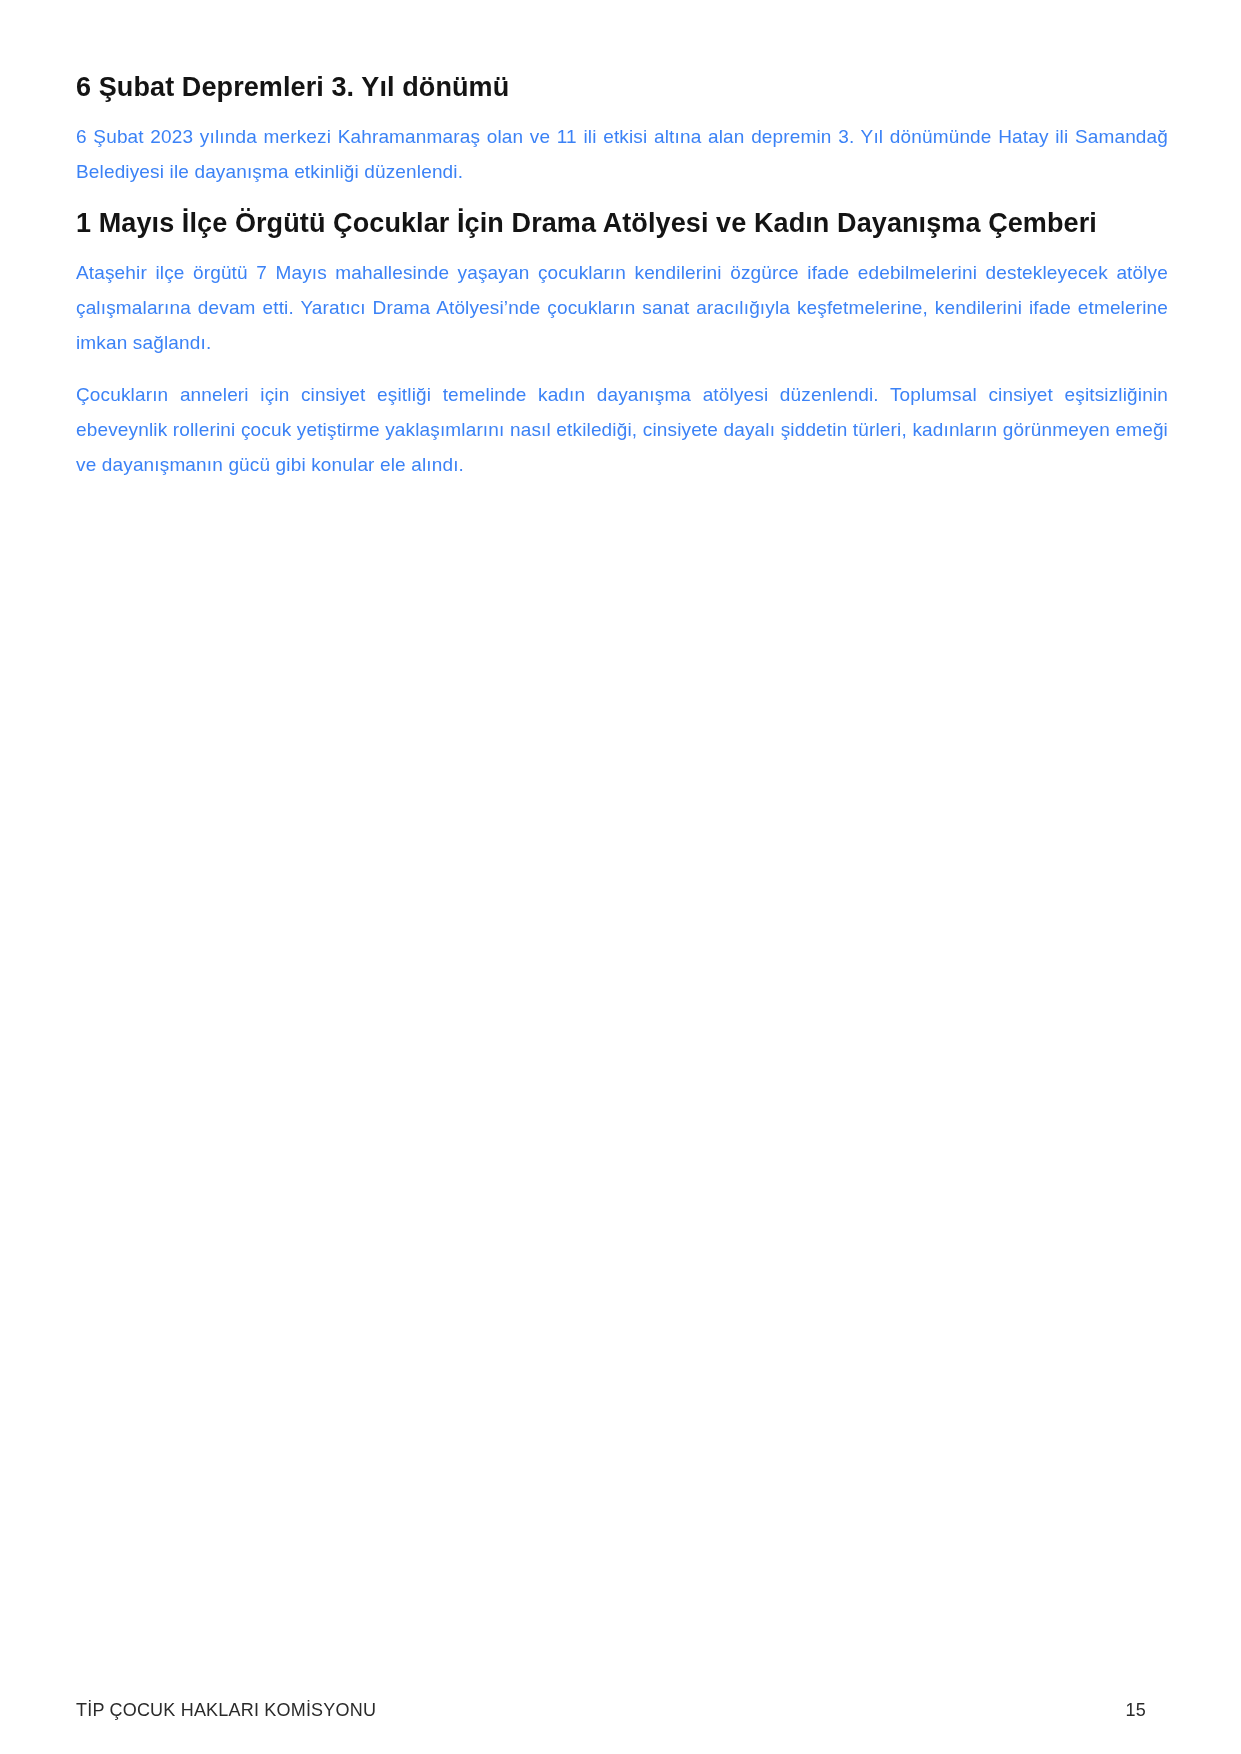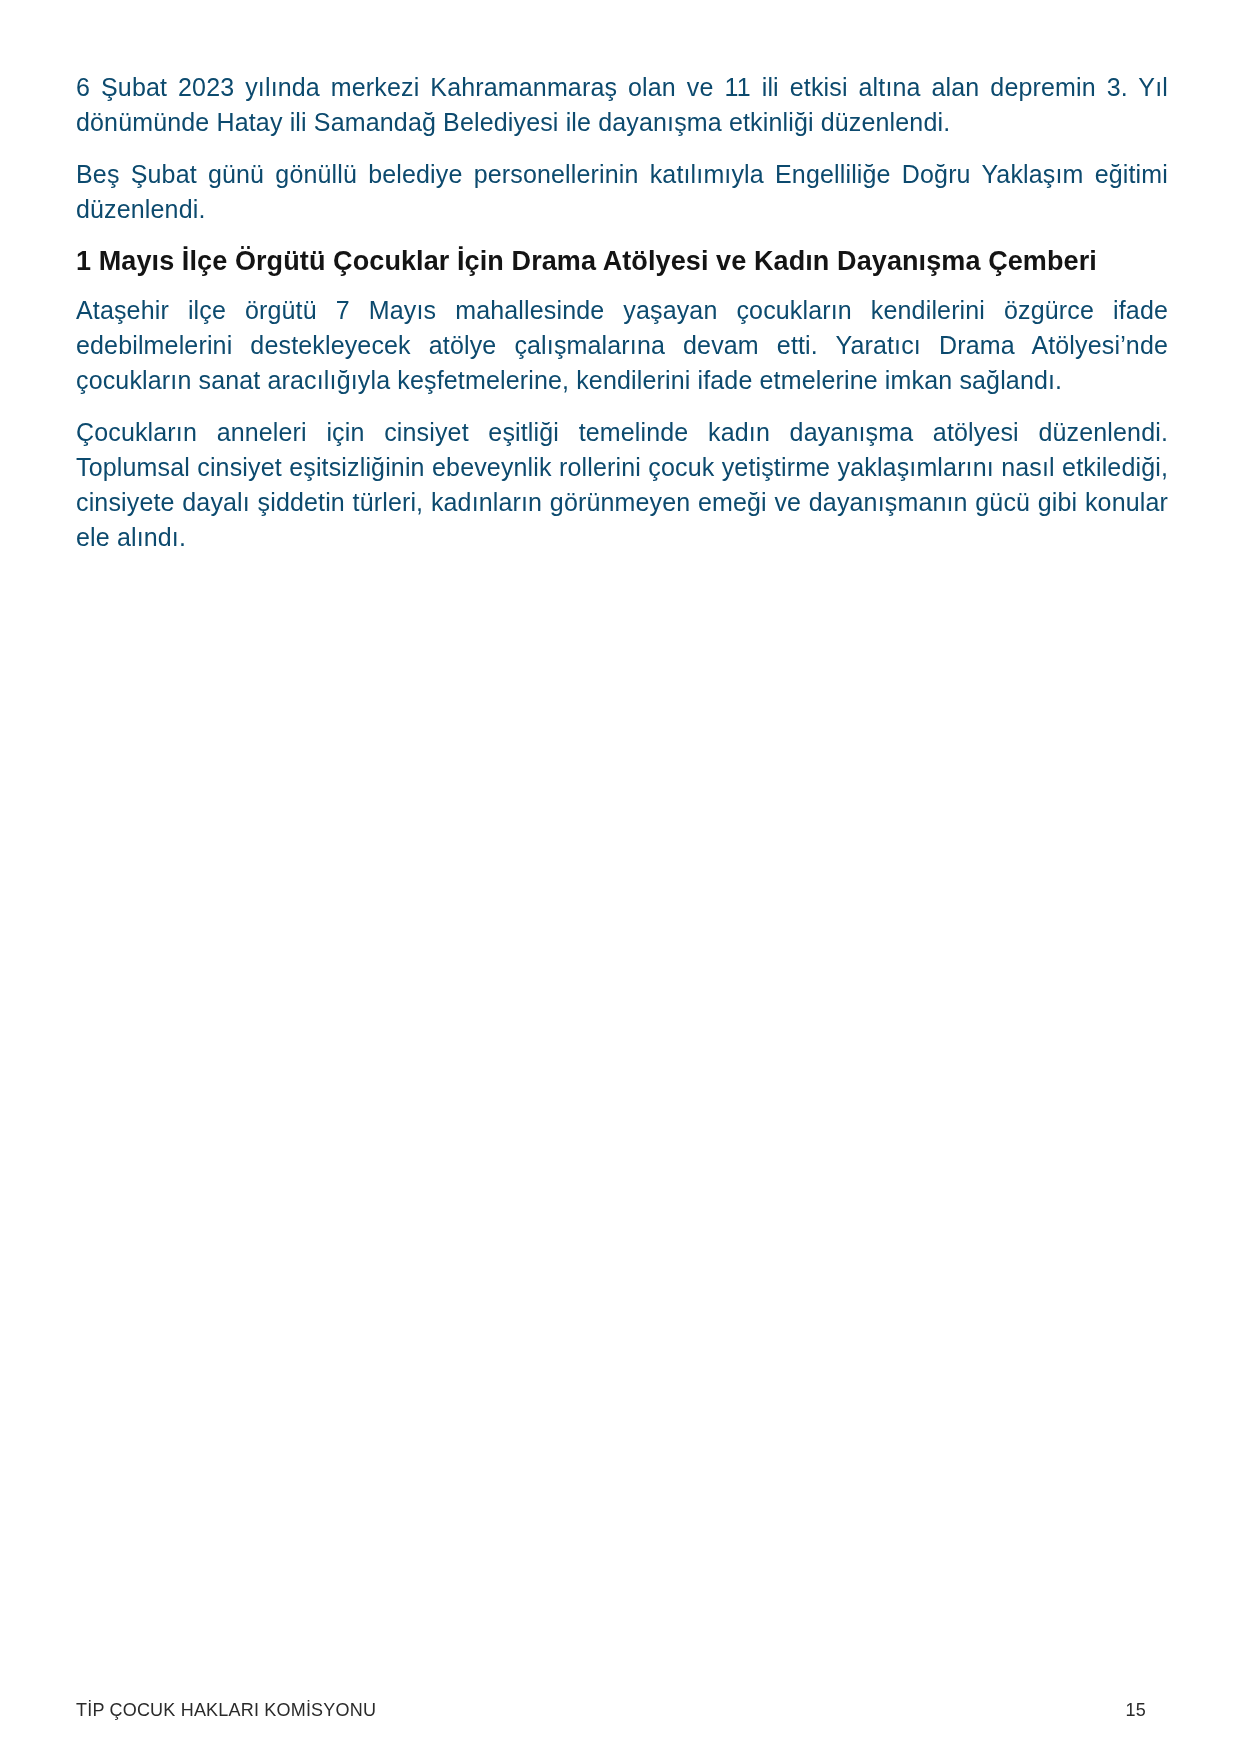--- a/index.html
+++ b/index.html
@@ -27,26 +27,26 @@
       line-height: 35px;
       color: #141414;
       margin: 0 0 14px 0;
       text-align: justify;
       letter-spacing: 0.1px;
     }
     .section-title.second {
       margin-top: 10px;
     }
     .para {
-      font-size: 25px;
+      font-size: 19px;
       line-height: 35px;
       margin: 0 0 17px 0;
       text-align: justify;
       text-align-last: left;
-      color: #0c4a6e;
+      color: #3b82f6;
       letter-spacing: 0.15px;
     }
     .footer {
       position: absolute;
       top: 1700px;
       left: 76px;
       width: 1070px;
       display: flex;
       justify-content: space-between;
       align-items: baseline;
@@ -54,22 +54,22 @@
       color: #2a2a2a;
       letter-spacing: 0.2px;
     }
   </style>
 </head>
 <body>
 
 <div class="page">
 
   <section>
+    <h2 class="section-title">6 Şubat Depremleri 3. Yıl dönümü</h2>
     <p class="para">6 Şubat 2023 yılında merkezi Kahramanmaraş olan ve 11 ili etkisi altına alan depremin 3. Yıl dönümünde Hatay ili Samandağ Belediyesi ile dayanışma etkinliği düzenlendi.</p>
-    <p class="para">Beş Şubat günü gönüllü belediye personellerinin katılımıyla Engelliliğe Doğru Yaklaşım eğitimi düzenlendi.</p>
   </section>
 
   <section>
     <h2 class="section-title second">1 Mayıs İlçe Örgütü Çocuklar İçin Drama Atölyesi ve Kadın Dayanışma Çemberi</h2>
     <p class="para">Ataşehir ilçe örgütü 7 Mayıs mahallesinde yaşayan çocukların kendilerini özgürce ifade edebilmelerini destekleyecek atölye çalışmalarına devam etti. Yaratıcı Drama Atölyesi’nde çocukların sanat aracılığıyla keşfetmelerine, kendilerini ifade etmelerine imkan sağlandı.</p>
     <p class="para">Çocukların anneleri için cinsiyet eşitliği temelinde kadın dayanışma atölyesi düzenlendi. Toplumsal cinsiyet eşitsizliğinin ebeveynlik rollerini çocuk yetiştirme yaklaşımlarını nasıl etkilediği, cinsiyete dayalı şiddetin türleri, kadınların görünmeyen emeği ve dayanışmanın gücü gibi konular ele alındı.</p>
   </section>
 
 </div>
 

